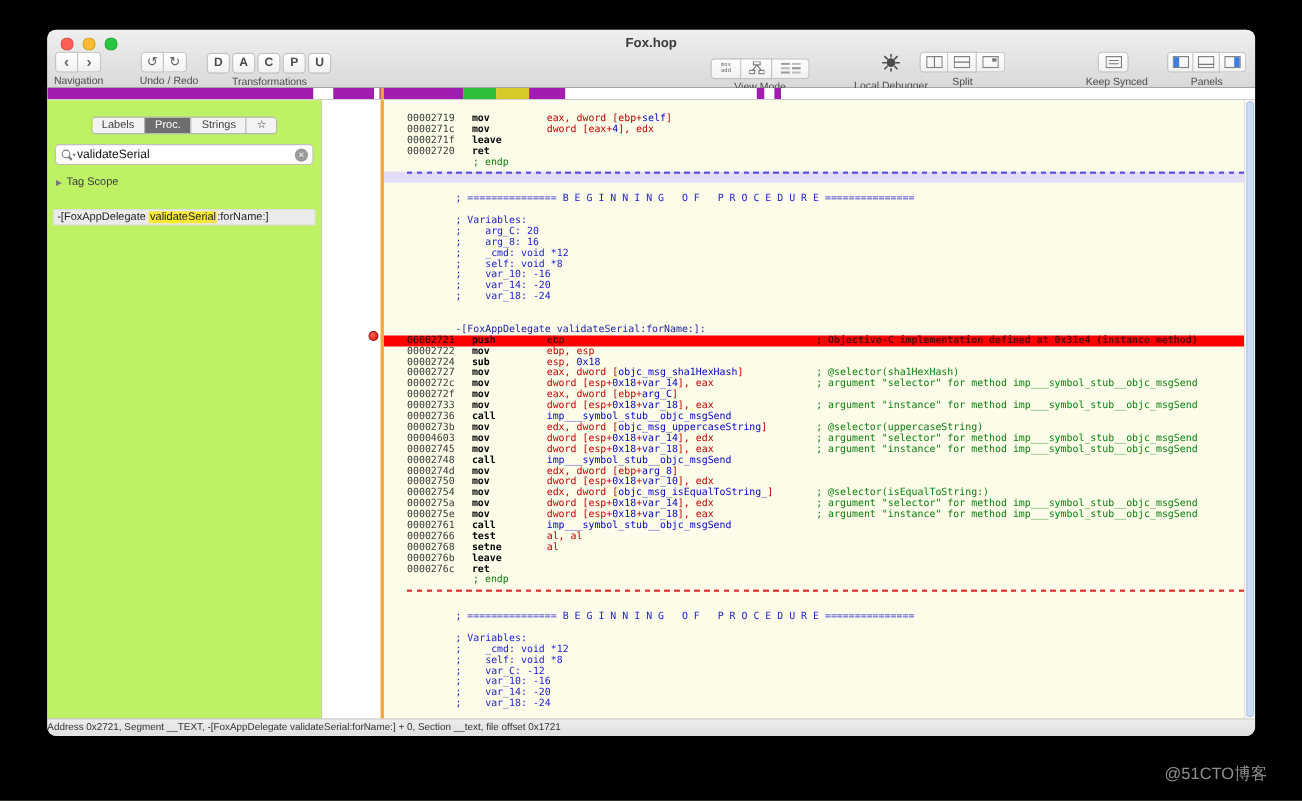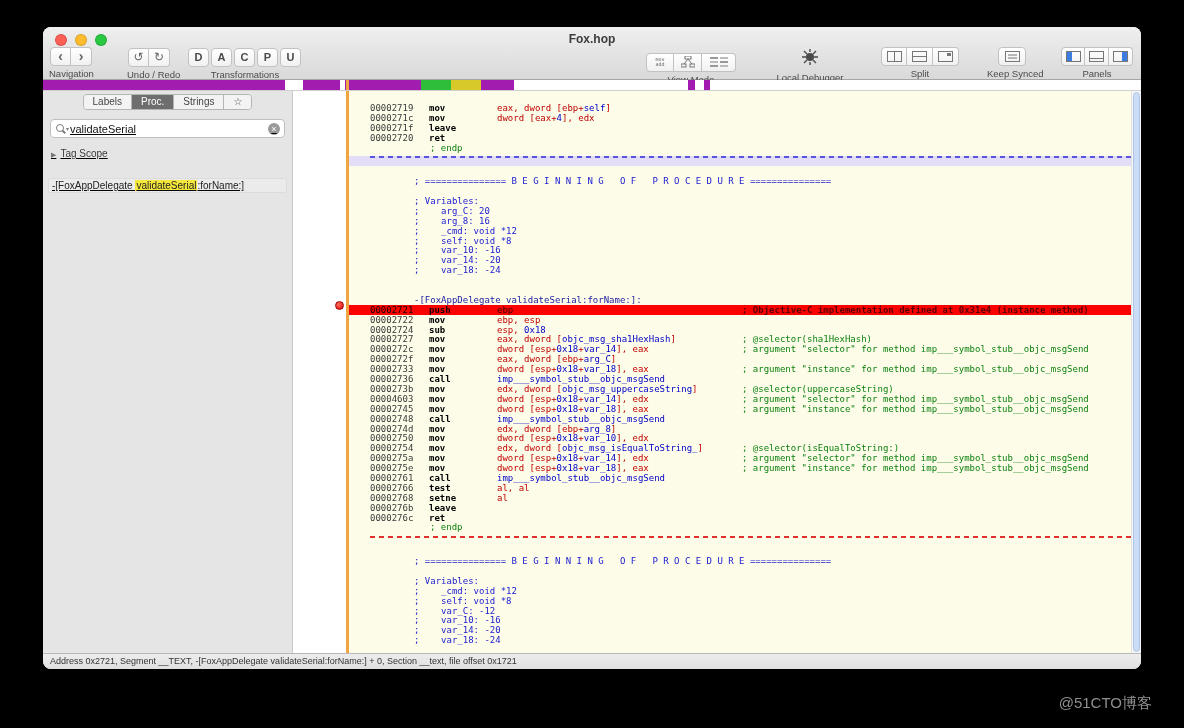--- a/index.html
+++ b/index.html
@@ -35,21 +35,21 @@
             font:5px "DejaVu Sans Mono",monospace;line-height:5px;color:#666;}
   svg.icon{display:block;}
 
   
   .navstrip{height:10px;flex:0 0 10px;position:relative;display:flex;background:#fff;border-bottom:1px solid #cfcfcf;}
   .navstrip .seg-c{height:100%;}
   .orange-tick{position:absolute;left:303px;top:0;width:3px;height:10px;background:#F0A640;}
 
   
   .content{flex:1;display:flex;min-height:0;}
-  .sidebar{flex:0 0 250px;background:#e5e5e5;border-right:1px solid #c9c9c9;box-sizing:border-box;text-decoration:underline;}
+  .sidebar{flex:0 0 250px;background:#bef264;border-right:1px solid #c9c9c9;padding-top:12px;box-sizing:border-box;}
   .tabs-row{text-align:center;}
   .tabs{display:inline-flex;border:1px solid #b5b5b5;border-radius:4px;overflow:hidden;height:14px;}
   .tab{font-size:10px;line-height:14px;padding:0 9px;background:#f3f3f3;color:#444;border-left:1px solid #b5b5b5;}
   .tab:first-child{border-left:none;}
   .tab.sel{background:#6e6e6e;color:#fff;}
   .searchwrap{margin:9px 7px 0 7px;height:17px;border:1px solid #bfbfbf;border-radius:4px;background:#fff;
               display:flex;align-items:center;padding:0 4px;}
   .mag{position:relative;width:12px;height:12px;margin-right:3px;flex:0 0 12px;}
   .mag::before{content:"";position:absolute;left:1px;top:1px;width:6px;height:6px;border:1.4px solid #7c7c7c;border-radius:50%;}
   .mag::after{content:"";position:absolute;left:7px;top:8px;width:4px;height:1.6px;background:#7c7c7c;transform:rotate(45deg);}
@@ -90,21 +90,21 @@
   .cl.sep-purple::after{content:"";display:block;height:2px;margin-top:4px;
       background:repeating-linear-gradient(90deg,#5B52E2 0 5px,rgba(0,0,0,0) 5px 9px);}
   .cl.sep-red::after{content:"";display:block;height:2px;margin-top:4px;
       background:repeating-linear-gradient(90deg,#E03030 0 5px,rgba(0,0,0,0) 5px 9px);}
   .vscroll{position:absolute;right:0;top:0;bottom:0;width:9px;background:#f7f7f7;border-left:1px solid #e2e2e2;}
   .vthumb{position:absolute;left:1px;right:1px;top:1px;bottom:1px;background:#CBDDF6;
           border:1px solid #ADC6E8;border-radius:4px;box-sizing:border-box;}
 
   
   .statusbar{flex:0 0 15px;height:15px;background:linear-gradient(#ededed,#dfdfdf);border-top:1px solid #b8b8b8;
-             font-size:9px;color:#333;line-height:14px;padding-left:7px;white-space:nowrap;overflow:hidden;}
+             font-size:9px;color:#333;line-height:14px;white-space:nowrap;overflow:hidden;}
 
   .watermark{position:absolute;right:32px;top:694px;font-size:15px;color:#8f8f8f;}
 </style>
 </head>
 <body>
 
 <div class="window">
 
   <div class="titlebar">
     <div class="traffic">
@@ -184,21 +184,21 @@
         <button class="tb" style="border:none;background:transparent;">
           <svg class="icon" width="20" height="18" viewBox="0 0 20 18">
             <circle cx="10" cy="9" r="4" fill="#4a4a4a"></circle>
             <path d="M10 1 V4 M10 14 V17 M2 9 H6 M14 9 H18 M4 3 L7 6 M16 3 L13 6 M4 15 L7 12 M16 15 L13 12" stroke="#4a4a4a" stroke-width="1.4" fill="none"></path>
           </svg>
         </button>
       </div>
       <div class="tlabel">Local Debugger</div>
     </div>
 
-    <div class="tgroup" style="left:837px;width:80px;">
+    <div class="tgroup" style="left:792px;width:80px;">
       <div class="btnrow seg">
         <button class="tb" style="width:26px;">
           <svg class="icon" width="15" height="11" viewBox="0 0 15 11">
             <rect x="0.5" y="0.5" width="14" height="10" fill="none" stroke="#777"></rect>
               <path d="M7.5 0 V11" stroke="#777"></path>
           </svg>
         </button>
         <button class="tb" style="width:26px;">
           <svg class="icon" width="15" height="11" viewBox="0 0 15 11">
             <rect x="0.5" y="0.5" width="14" height="10" fill="none" stroke="#777"></rect>

